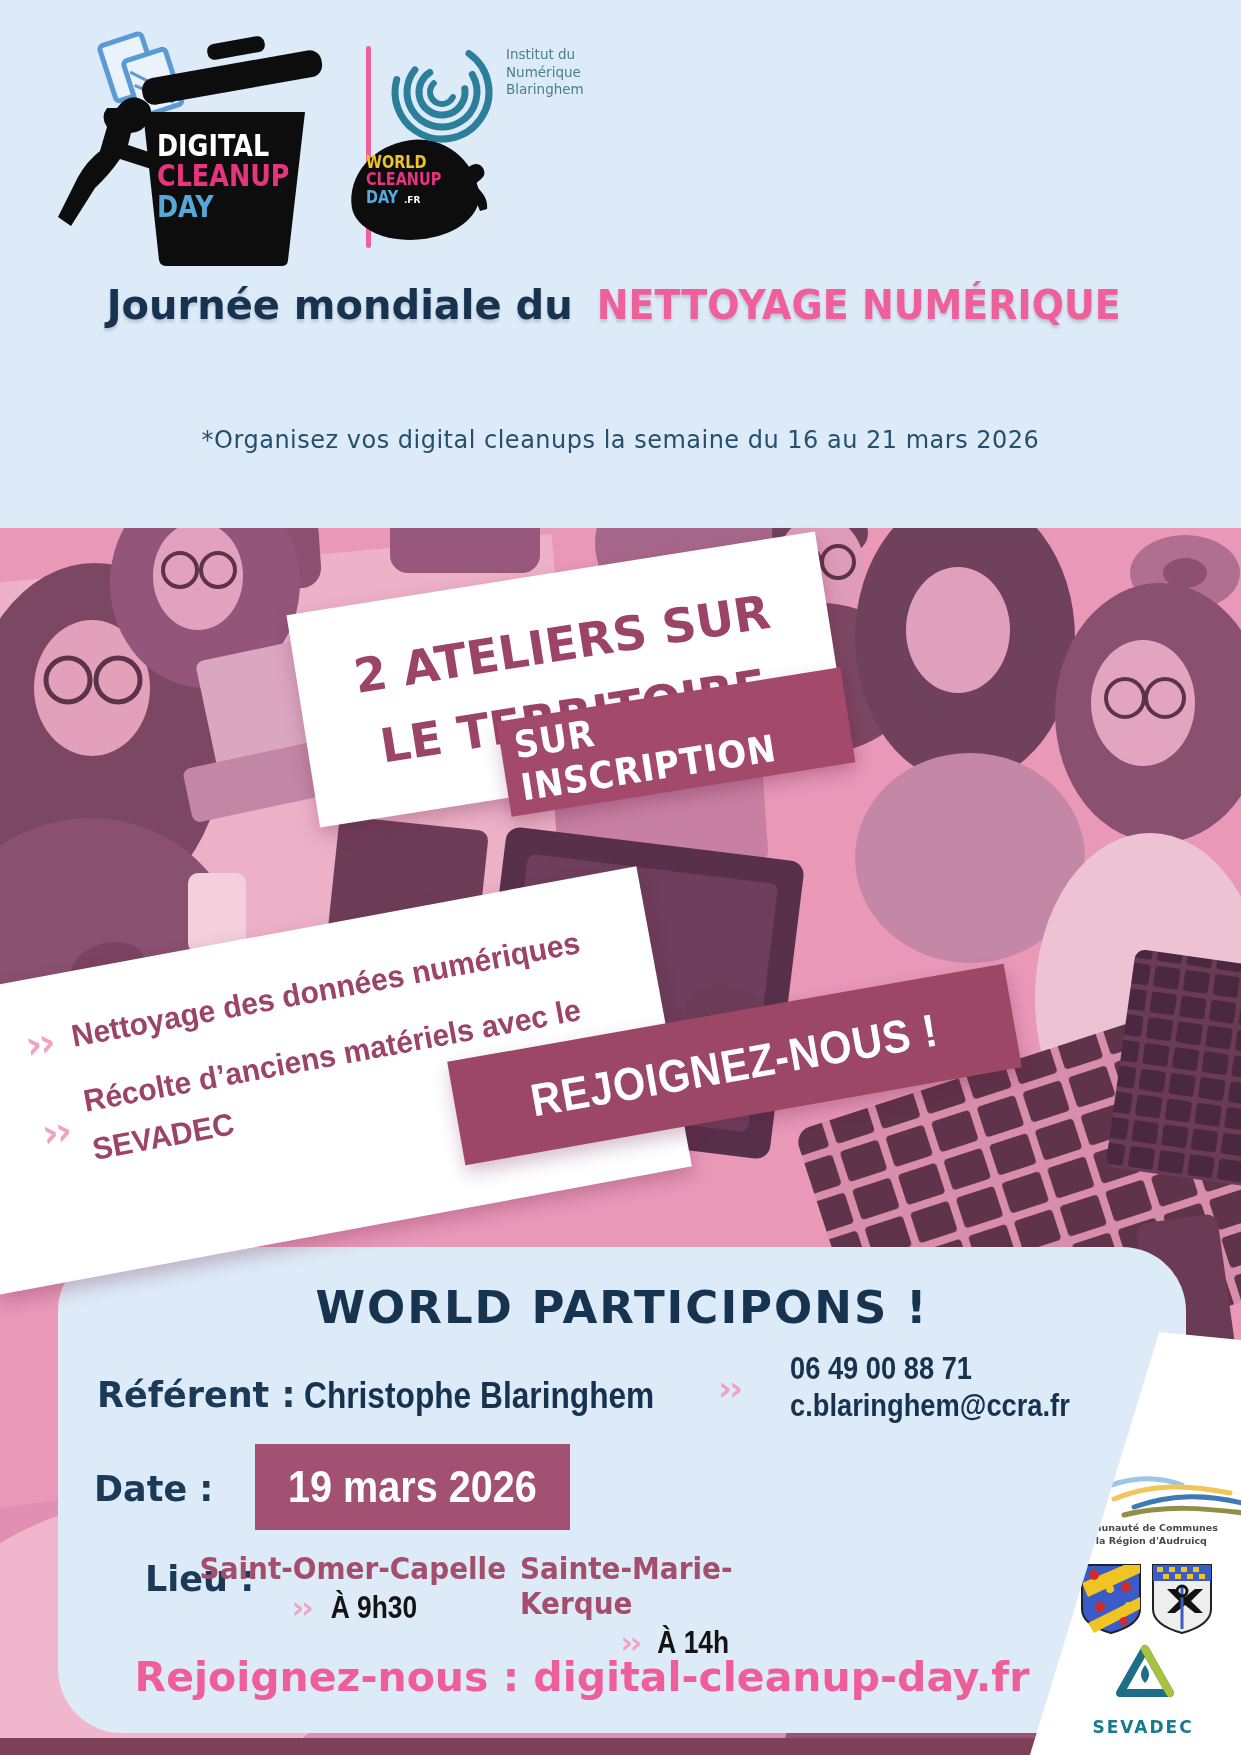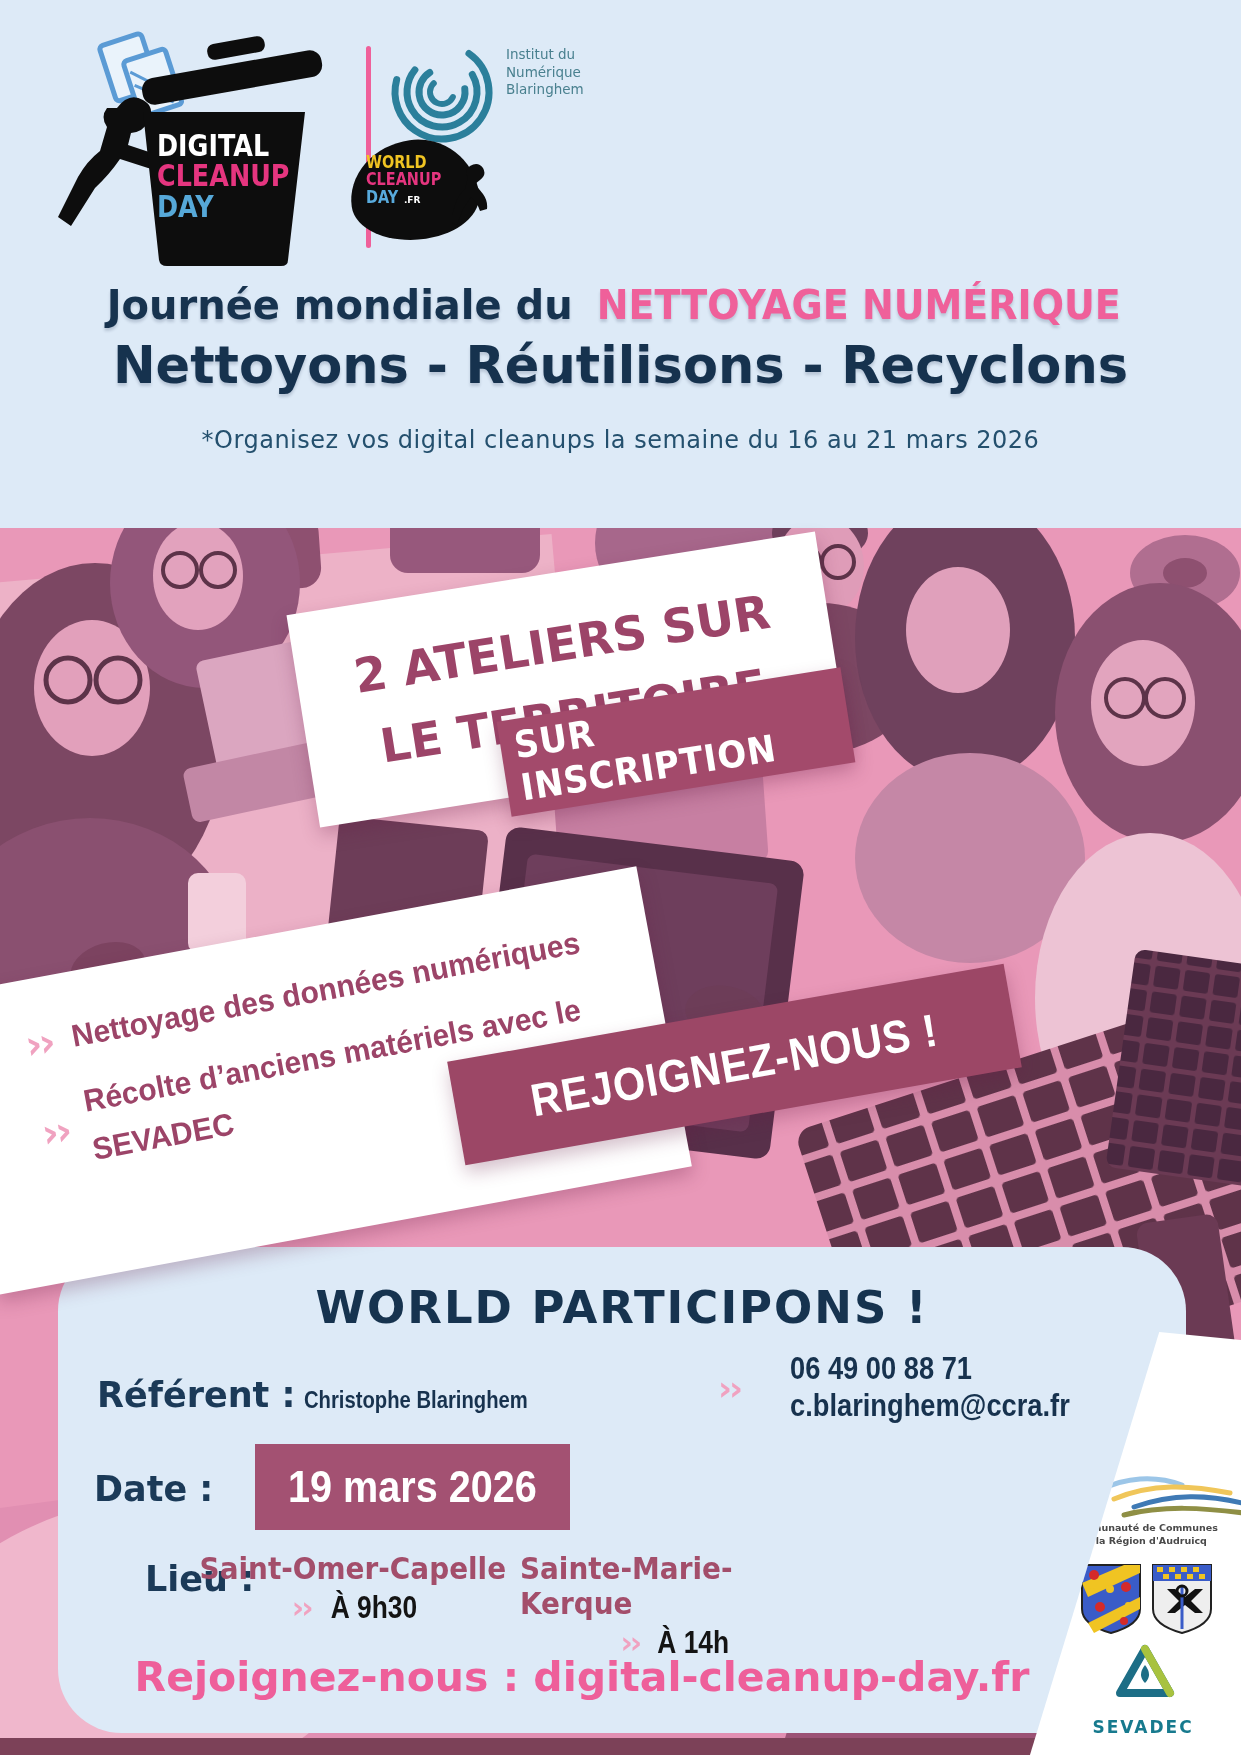--- a/index.html
+++ b/index.html
@@ -70,21 +70,21 @@
 
   
   .panel{left:58px;top:1247px;width:1128px;height:486px;background:#ddeaf7;border-radius:64px;
          z-index:20;}
   .pp-title{left:0;top:34px;width:100%;text-align:center;font-size:45px;font-weight:700;
             color:#16334f;letter-spacing:2px;}
   .lbl{font-size:35px;font-weight:700;color:#1b3a58;}
   .cond{display:inline-block;transform:scaleX(0.88);transform-origin:left center;
         font-family:"Liberation Sans",sans-serif;font-weight:700;color:#17324e;}
   .ref-label{left:39px;top:128px;}
-  .ref-name{left:246px;top:128px;font-size:23px;margin-top:12px;}
+  .ref-name{left:246px;top:128px;font-size:36px;}
   .ref-chev{left:660px;top:124px;font-size:34px;}
   .contact{left:712px;top:104px;font-size:31px;line-height:1.18;margin-left:20px;}
   .contact span{display:block;}
   .date-label{left:36px;top:222px;}
   .date-block{left:197px;top:197px;width:315px;height:86px;background:#a35172;
               display:flex;align-items:center;justify-content:center;}
   .date-block div{font-size:45px;font-weight:700;color:#ffffff;transform:scaleX(0.88);
                   font-family:"Liberation Sans",sans-serif;}
   .lieu-label{left:47px;top:312px;margin-left:40px;}
   .loc{width:340px;text-align:left;}
@@ -163,21 +163,20 @@
       <span class="wcd-w1">WORLD</span><br>
       <span class="wcd-w2">CLEANUP</span><br>
       <span class="wcd-w3">DAY</span><span class="wcd-tld">.FR</span>
     </div>
   </div>
 
 
   <div class="abs hl1">
     <span>Journée mondiale du</span><span class="hi">NETTOYAGE NUMÉRIQUE</span>
   </div>
-  <div class="abs hl2">Nettoyons - Réutilisons - Recyclons</div>
   <div class="abs note">*Organisez vos digital cleanups la semaine du 16 au 21 mars 2026</div>
 
   <svg class="abs photo" viewBox="0 0 1241 1227">
     <defs>
       <pattern id="kb" width="48" height="40" patternUnits="userSpaceOnUse">
         <rect width="48" height="40" fill="#d88dab"></rect>
         <rect x="3" y="3" width="40" height="32" rx="4" fill="#5f3349"></rect>
       </pattern>
       <pattern id="kb2" width="30" height="26" patternUnits="userSpaceOnUse">
         <rect width="30" height="26" fill="#6b3a54"></rect>

